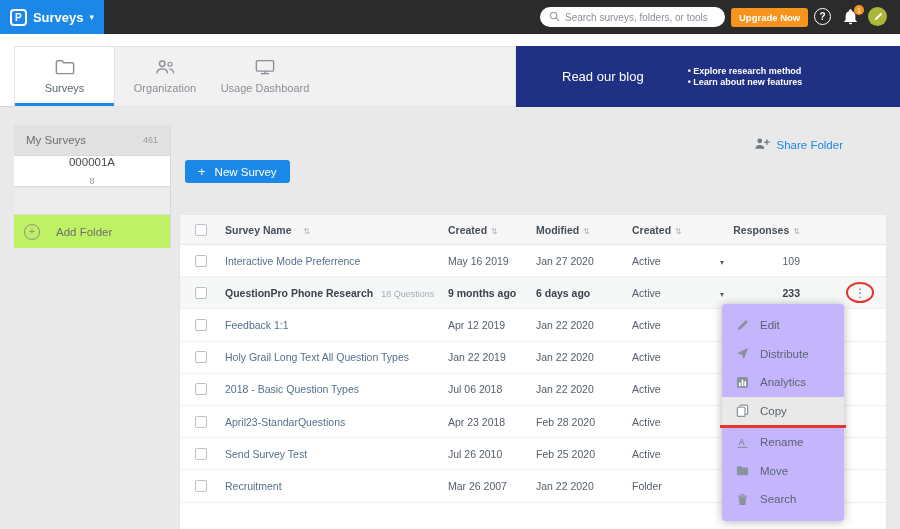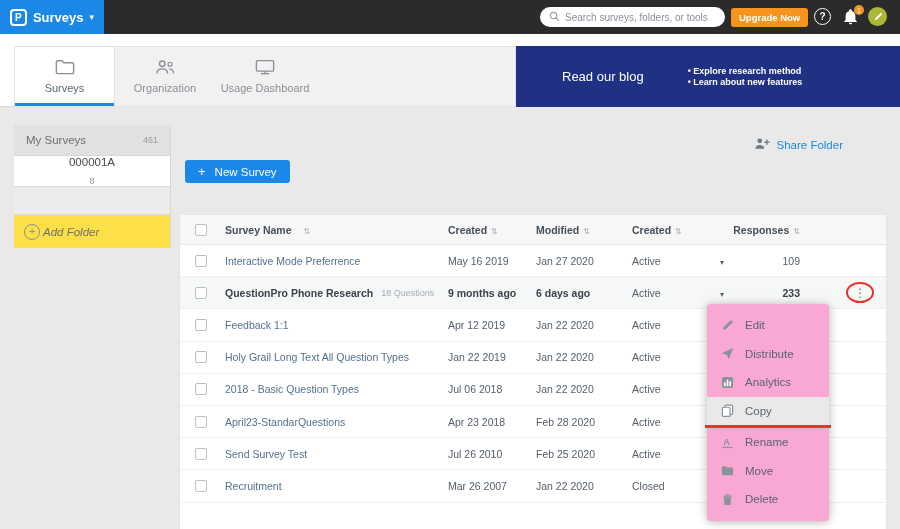--- a/index.html
+++ b/index.html
@@ -45,22 +45,22 @@
   .blog-bullet::before { content:"•  "; }
 
   
   .sidebar { position:absolute; left:14px; top:125px; width:157px; border-right:1px solid #d8d8d8; }
   .sb-item { height:31px; background:#e2e1e1; border-bottom:1px solid #d8d8d8; display:flex;
              align-items:center; justify-content:space-between; padding:0 12px; font-size:11.5px;
              color:#6f6f6f; cursor:pointer; }
   .sb-item.selected { background:#fff; color:#4a4a4a;flex-direction:column; }
   .sb-count { font-size:9px; color:#9b9b9b; }
   .sb-spacer { height:28px; background:#ececec; border-bottom:1px solid #dcdcdc; }
-  .sb-add { height:33px; background:#fde047; display:flex; align-items:center; gap:3px;
-            padding:0 10px; font-size:11.5px; color:#6f6f6f; cursor:pointer;font-style:italic; }
+  .sb-add { height:33px; background:#bef264; display:flex; align-items:center; gap:16px;
+            padding:0 10px; font-size:11.5px; color:#6f6f6f; cursor:pointer; }
   .circle-plus { width:16px; height:16px; border:1.5px solid #8f8f8f; border-radius:50%;
                  display:flex; align-items:center; justify-content:center; color:#8f8f8f; font-size:11px; }
   .circle-plus::before { content:"+"; margin-top:-1px; }
 
   
   .share { position:absolute; top:137px; right:57px; display:flex; align-items:center; gap:7px;
            color:#1b87e6; font-size:11.5px; cursor:pointer; }
   .newbtn { position:absolute; left:185px; top:160px; height:23px; background:#1b87e6; border:none;
             border-radius:3px; color:#fff; font-size:11.5px; display:flex; align-items:center; gap:9px;
             padding:7px 13px; cursor:pointer; font-family:inherit; }
@@ -69,42 +69,42 @@
   
   .card { position:absolute; left:180px; top:215px; right:14px; bottom:0; background:#fff;
           box-shadow:0 1px 2px rgba(0,0,0,.06); }
   .thead { height:30px; background:#f7f7f7; border-bottom:1px solid #e6e6e6; display:flex;
            align-items:center; font-size:10.5px; font-weight:bold; color:#454f5b; }
   .trow { height:32.2px; border-bottom:1px solid #efefef; display:flex; align-items:center;
           font-size:10.5px; color:#545e6b; }
   .trow.em { background:#f6f7f7; }
   .col-check { width:45px; display:flex; padding-left:15px; }
   .cb { width:12px; height:12px; border:1px solid #b9bfc6; border-radius:2px; background:#fff; cursor:pointer; }
-  .col-name { flex:1; display:flex; align-items:center; gap:8px; overflow:hidden; white-space:nowrap; }
+  .col-name { flex:1; display:flex; align-items:flex-end; gap:8px; overflow:hidden; white-space:nowrap; }
   .col-created { width:88px; }
   .col-modified { width:96px; }
   .col-status { width:88px; }
   .col-caret { width:28px; }
   .col-resp { width:52px; text-align:right; white-space:nowrap; }
   .col-more { width:86px; display:flex; justify-content:flex-end; padding-right:12px; }
   .hcell { display:flex; align-items:center; }
   .hcell.right { justify-content:flex-end; }
   .sort { cursor:pointer; }
   .sort::after { content:"⇅"; font-size:8px; color:#aab0b7; margin-left:4px; font-weight:normal; }
   .sname { color:#53708f; cursor:pointer; text-decoration:none; }
   .smeta { font-size:9px; color:#a6adb5; }
   .caret { font-size:8px; color:#5a6470; cursor:pointer; }
   .em .sname, .em .col-created, .em .col-modified, .em .col-resp { color:#39434e; font-weight:bold; }
   .more-wrap { width:28px; height:21px; border:2px solid #e2352b; border-radius:50%;
                display:flex; align-items:center; justify-content:center; }
   .icon-vdots { color:#707070; font-size:12px; cursor:pointer; }
   .icon-vdots::before { content:"⋮"; }
 
   
-  .menu { position:absolute; left:707px; top:304px; width:122px; background:#f9a8d4; border-radius:4px;
+  .menu { position:absolute; left:722px; top:304px; width:122px; background:#c4b5fd; border-radius:4px;
           box-shadow:0 1px 10px rgba(0,0,0,.3); padding:7px 0; z-index:50; }
   .mi { height:28.5px; display:flex; align-items:center; gap:10px; padding-left:14px;
         font-size:11.5px; color:#5a6470; cursor:pointer; }
   .mi.hl { background:#e9e9e9; }
   .mic { width:14px; display:flex; align-items:center; }
   .redline { height:3px; background:#e2352b; margin:0 -2px; }
 </style>
 </head>
 <body>
 
@@ -356,21 +356,21 @@
         <div class="trow">
     <span class="col-check">
             <span class="cb"></span>
           </span>
     <span class="col-name">
       <a class="sname">Recruitment</a>
 
     </span>
     <span class="col-created">Mar 26 2007</span>
     <span class="col-modified">Jan 22 2020</span>
-    <span class="col-status">Closed</span>
+    <span class="col-status">Folder</span>
     <span class="col-caret"></span>
     <span class="col-resp"></span>
     <span class="col-more">
       
     </span>
   </div>
       </div>
   </section>
 
   <div class="menu" id="ctx-menu">
@@ -429,17 +429,17 @@
     <span class="milabel">Move</span>
   </div>
       <div class="mi">
     <span class="mic">
           <svg width="13" height="13" viewBox="0 0 14 14">
             <path fill="#8a939b" d="M3.1 4.6h7.8l-.7 8.3H3.8z"></path>
             <rect x="2" y="2.7" width="10" height="1.4" rx=".4" fill="#8a939b"></rect>
             <rect x="5.3" y="1.2" width="3.4" height="1.3" rx=".4" fill="#8a939b"></rect>
           </svg>
         </span>
-    <span class="milabel">Delete</span>
+    <span class="milabel">Search</span>
   </div>
     </div>
 
 </div>
 
 </body></html>

